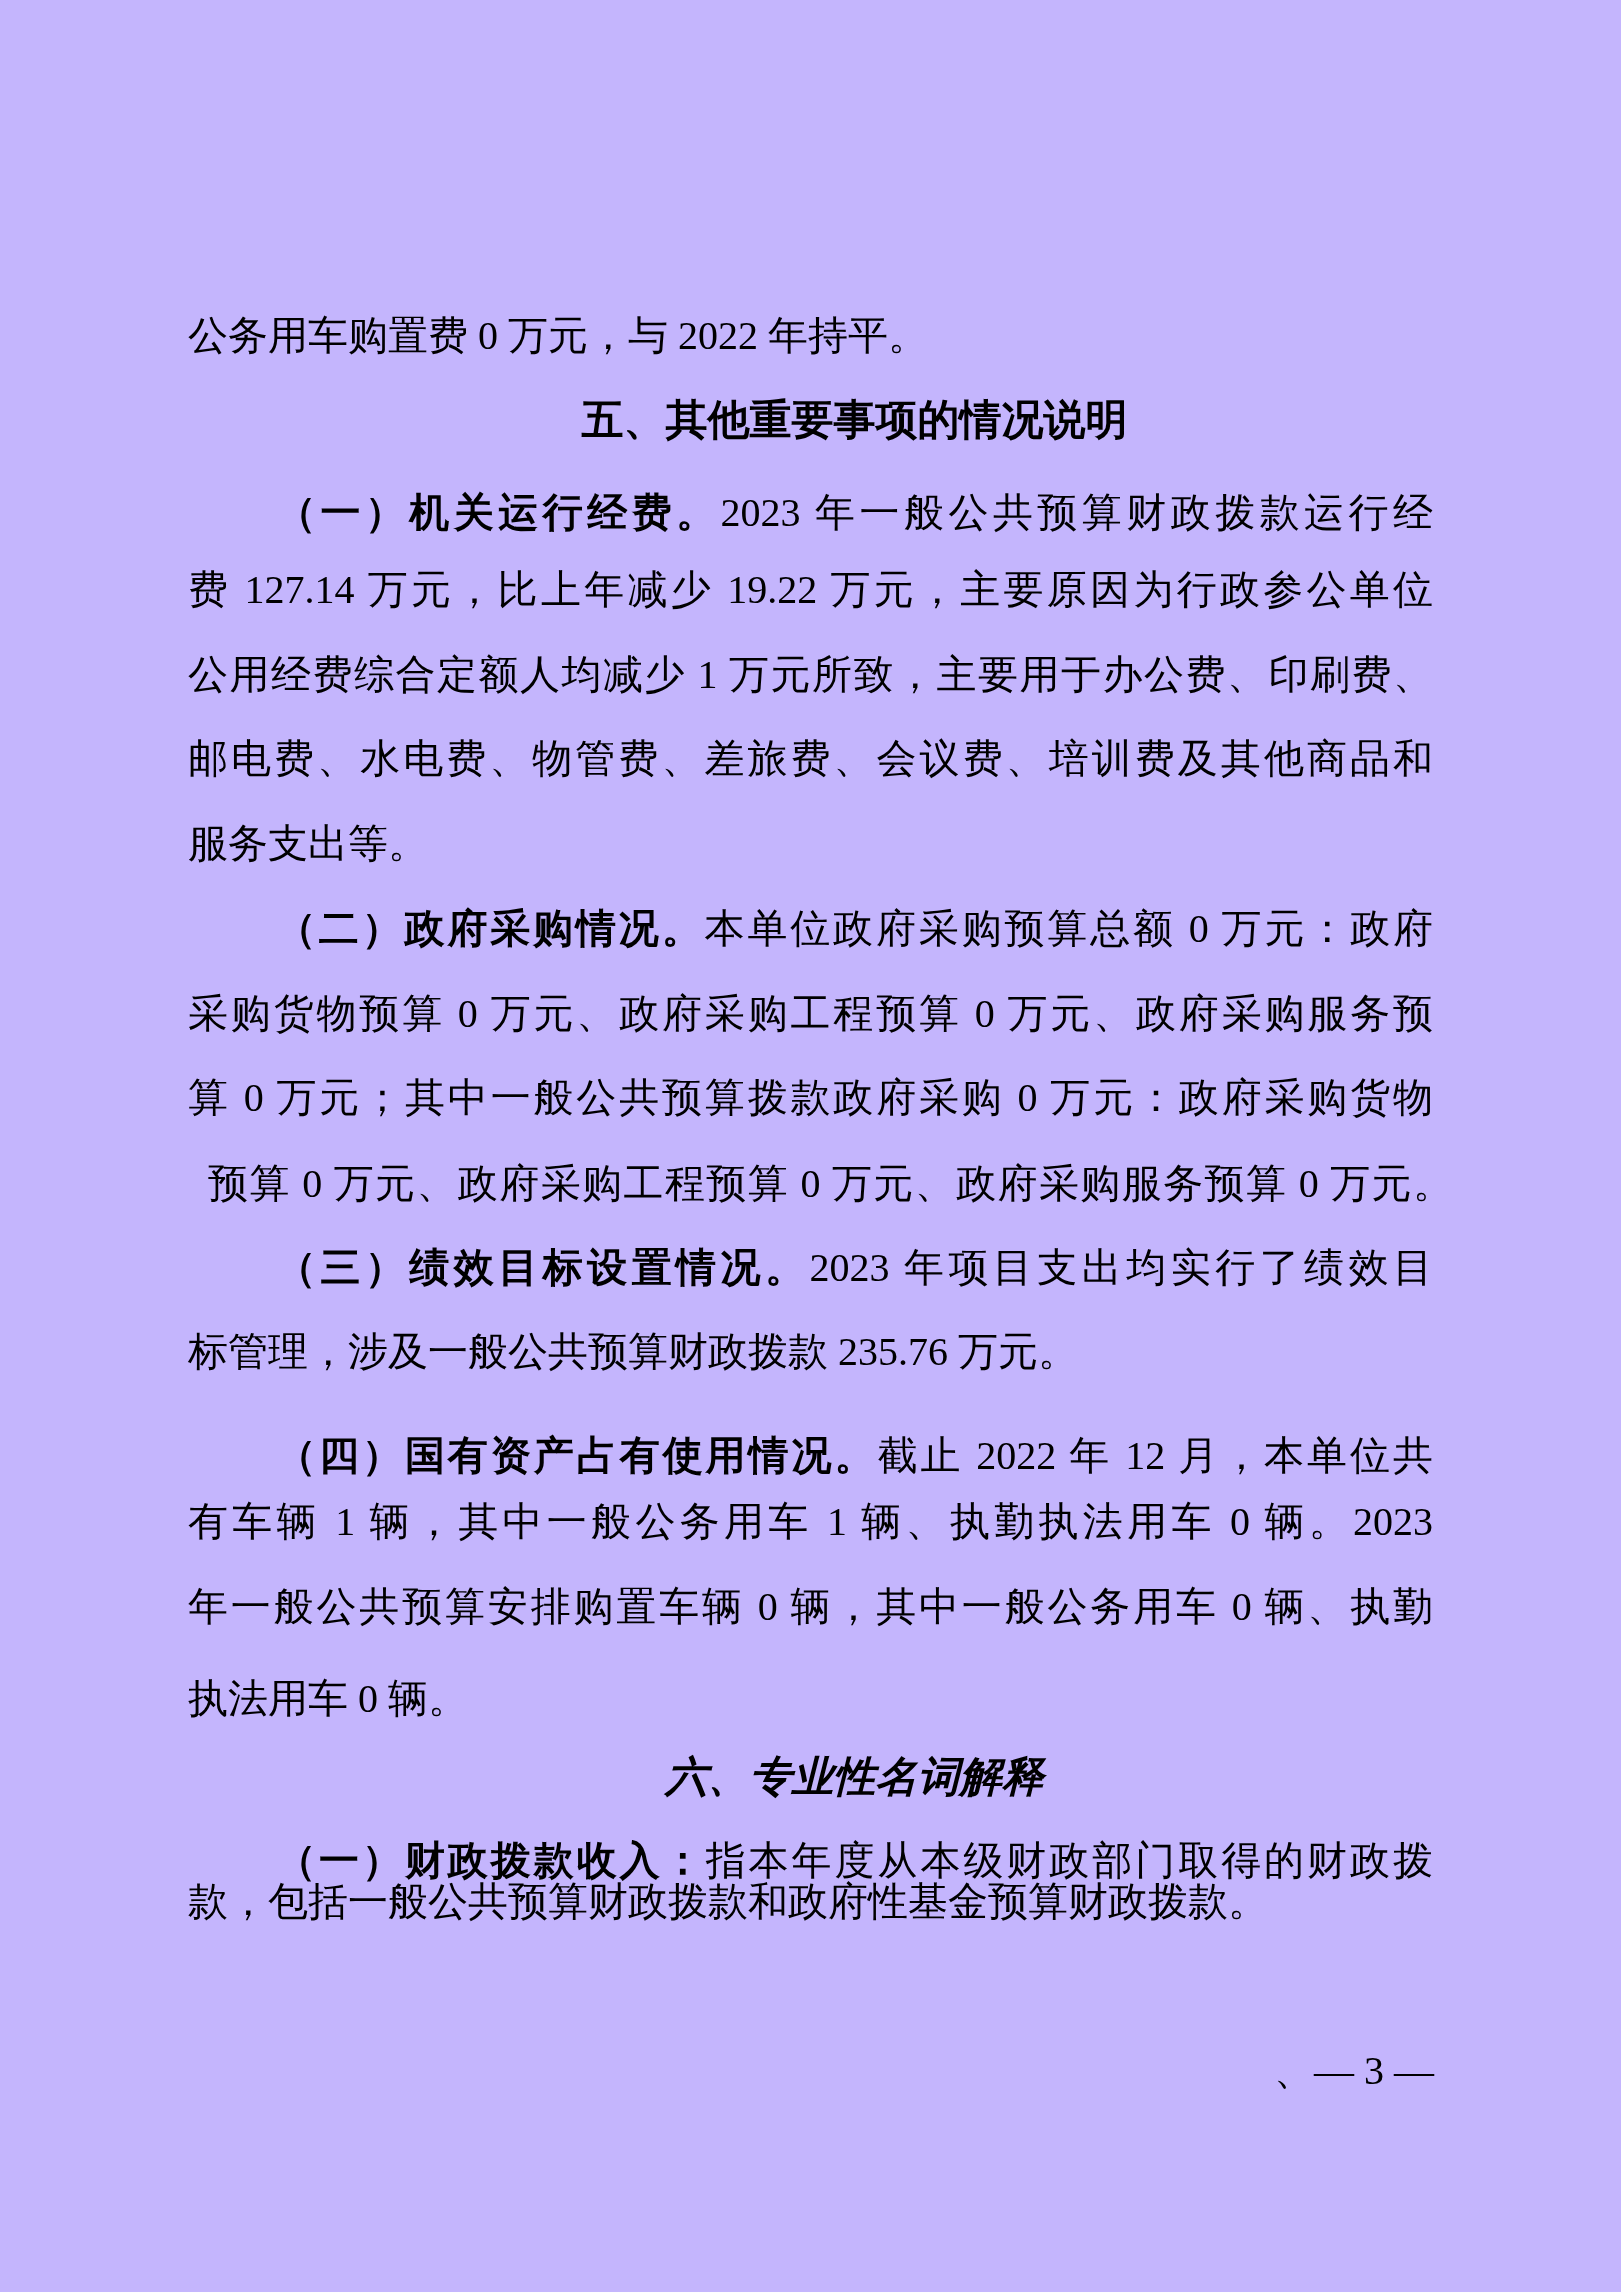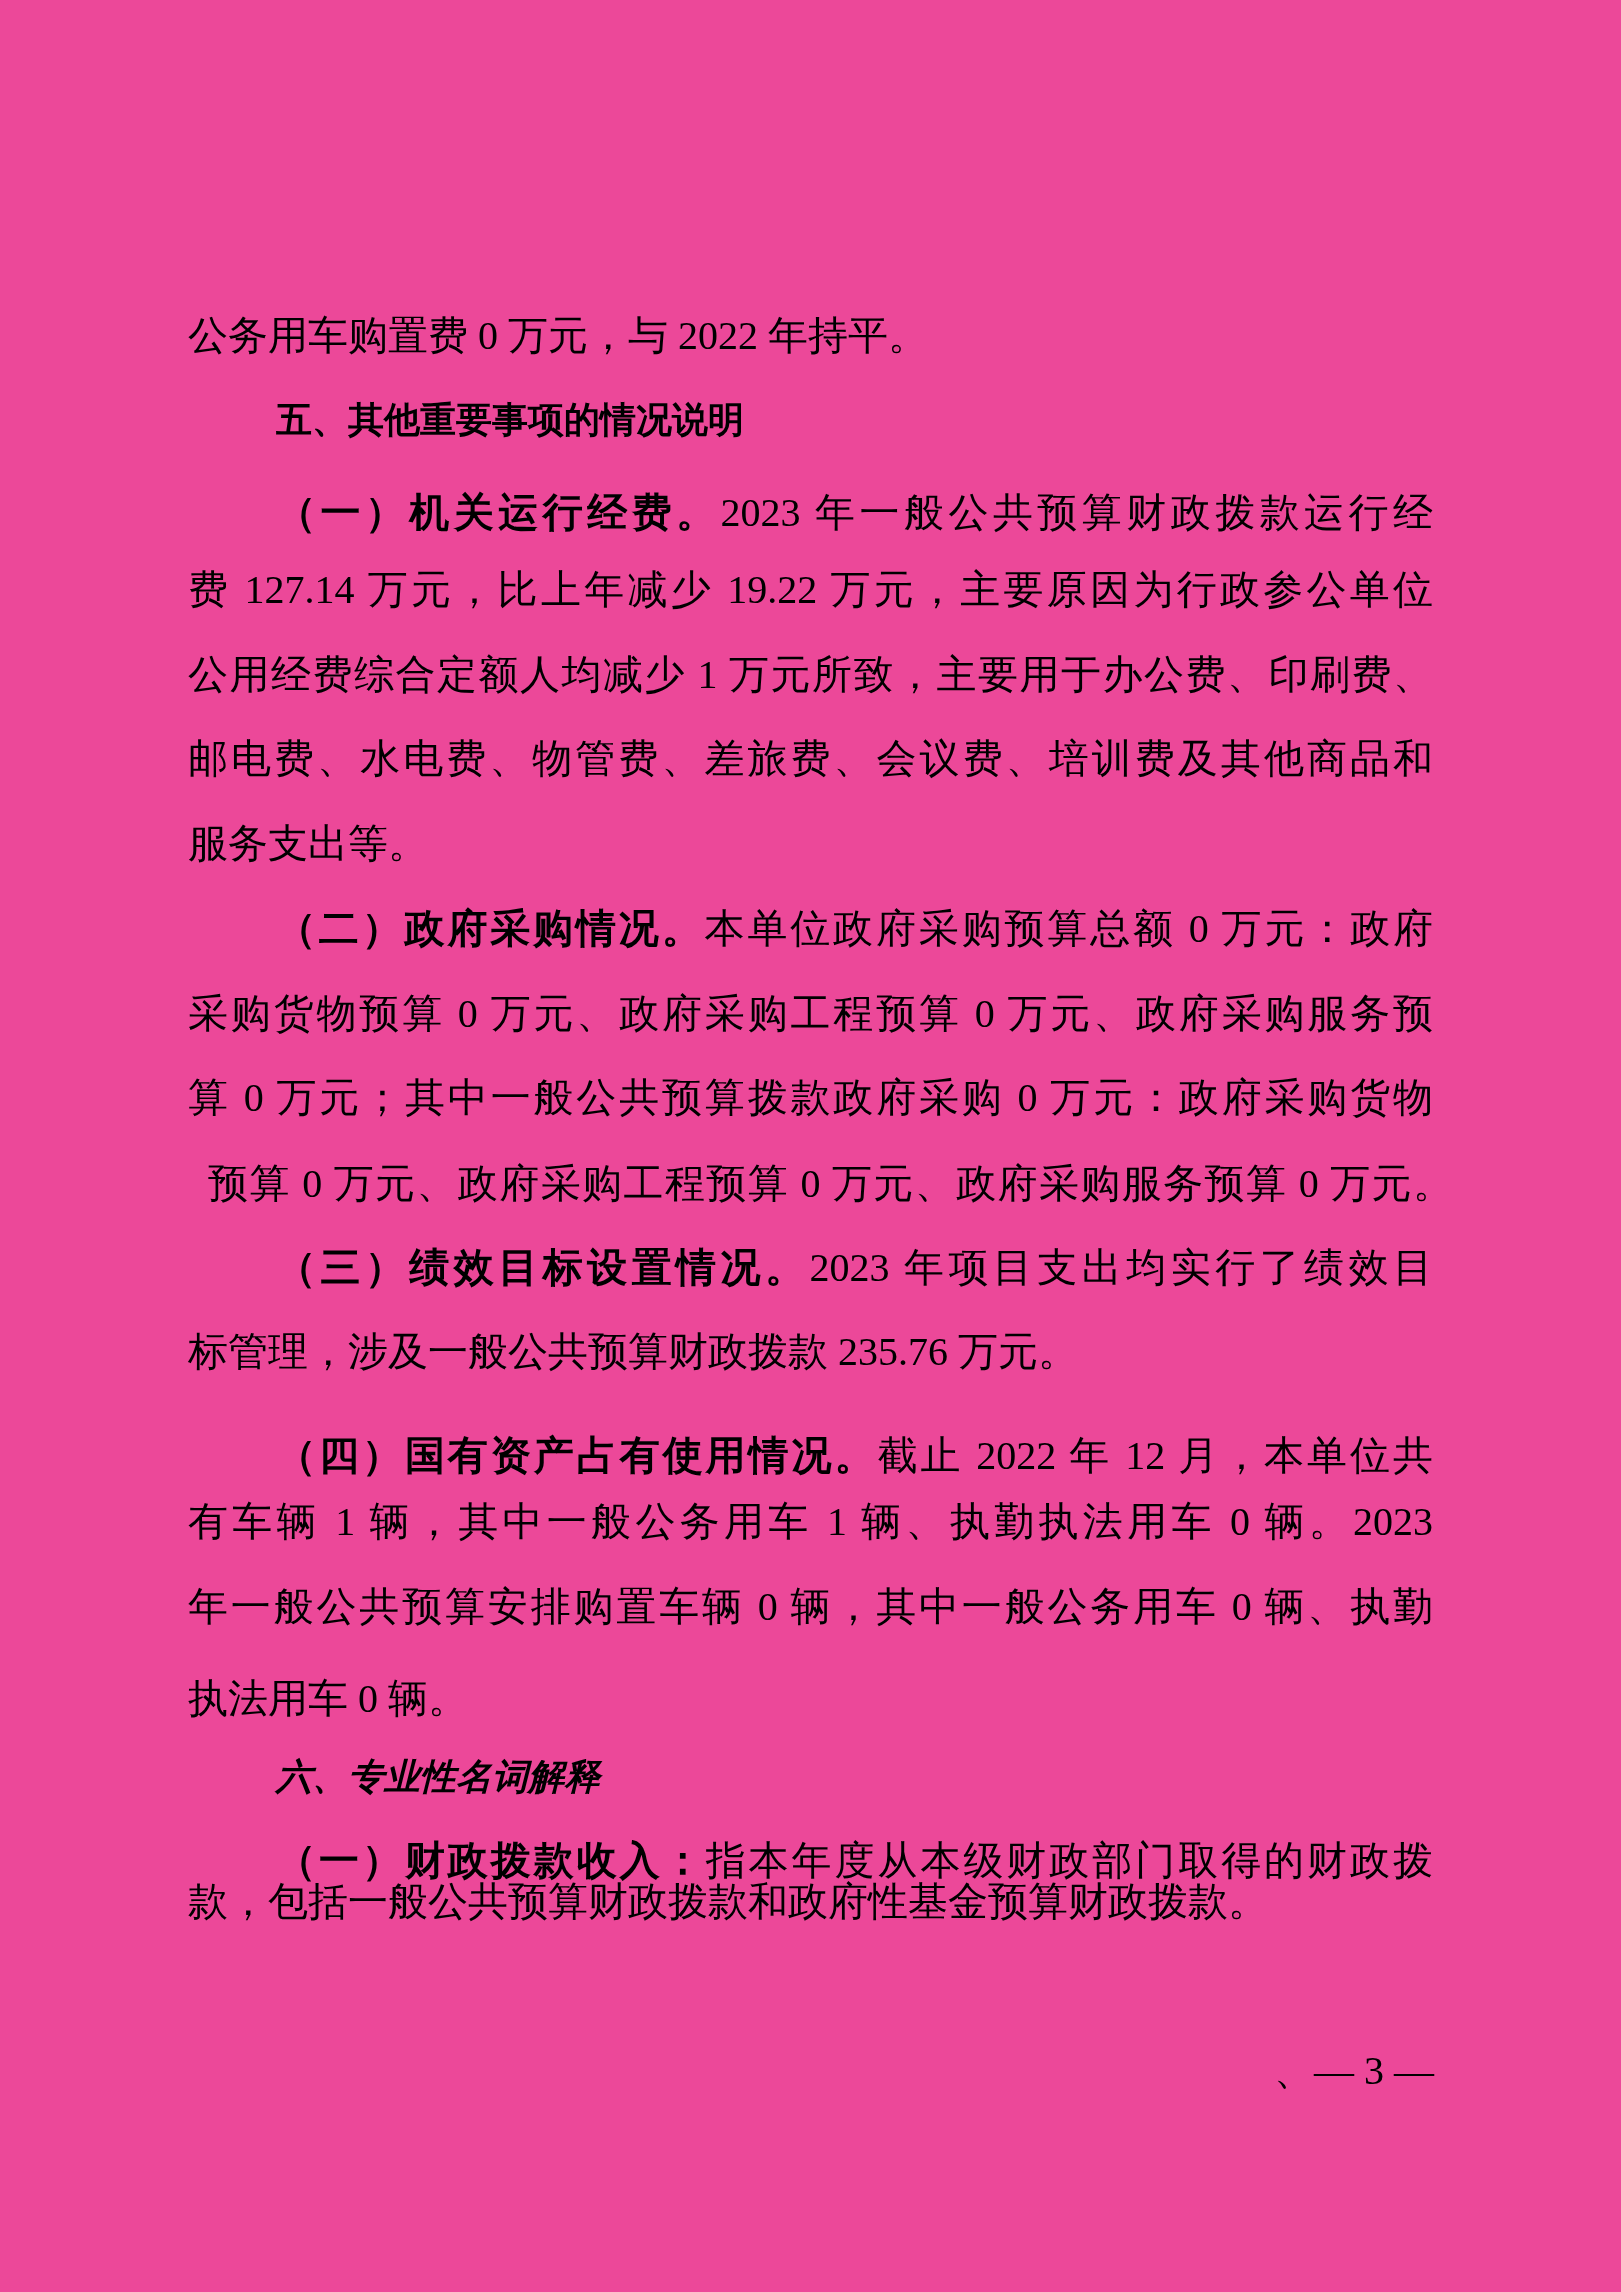--- a/index.html
+++ b/index.html
@@ -4,21 +4,21 @@
 <style>
   html, body {
     margin: 0;
     padding: 0;
     background: #ffffff;
   }
   .page {
     position: relative;
     width: 1621px;
     height: 2293px;
-    background: #ec4899;
+    background: #c4b5fd;
     overflow: hidden;
     font-family: "Liberation Serif", serif;
     color: #000000;
   }
   .line {
     position: absolute;
     left: 188px;
     width: 1245px;
     font-size: 40px;
     line-height: 51px;
@@ -29,21 +29,22 @@
   .line.j {
     text-align: justify;
     text-align-last: justify;
   }
   .line.indent {
     text-indent: 88px;
   }
   .line.heading {
     font-family: "Liberation Sans", sans-serif;
     font-weight: 700;
-    font-size: 36px;
+    font-size: 42px;
+    text-align: center;
   }
   .line b {
     font-weight: 700;
   }
   .footer {
     position: absolute;
     right: 187px;
     top: 2045px;
     font-size: 40px;
     line-height: 51px;

